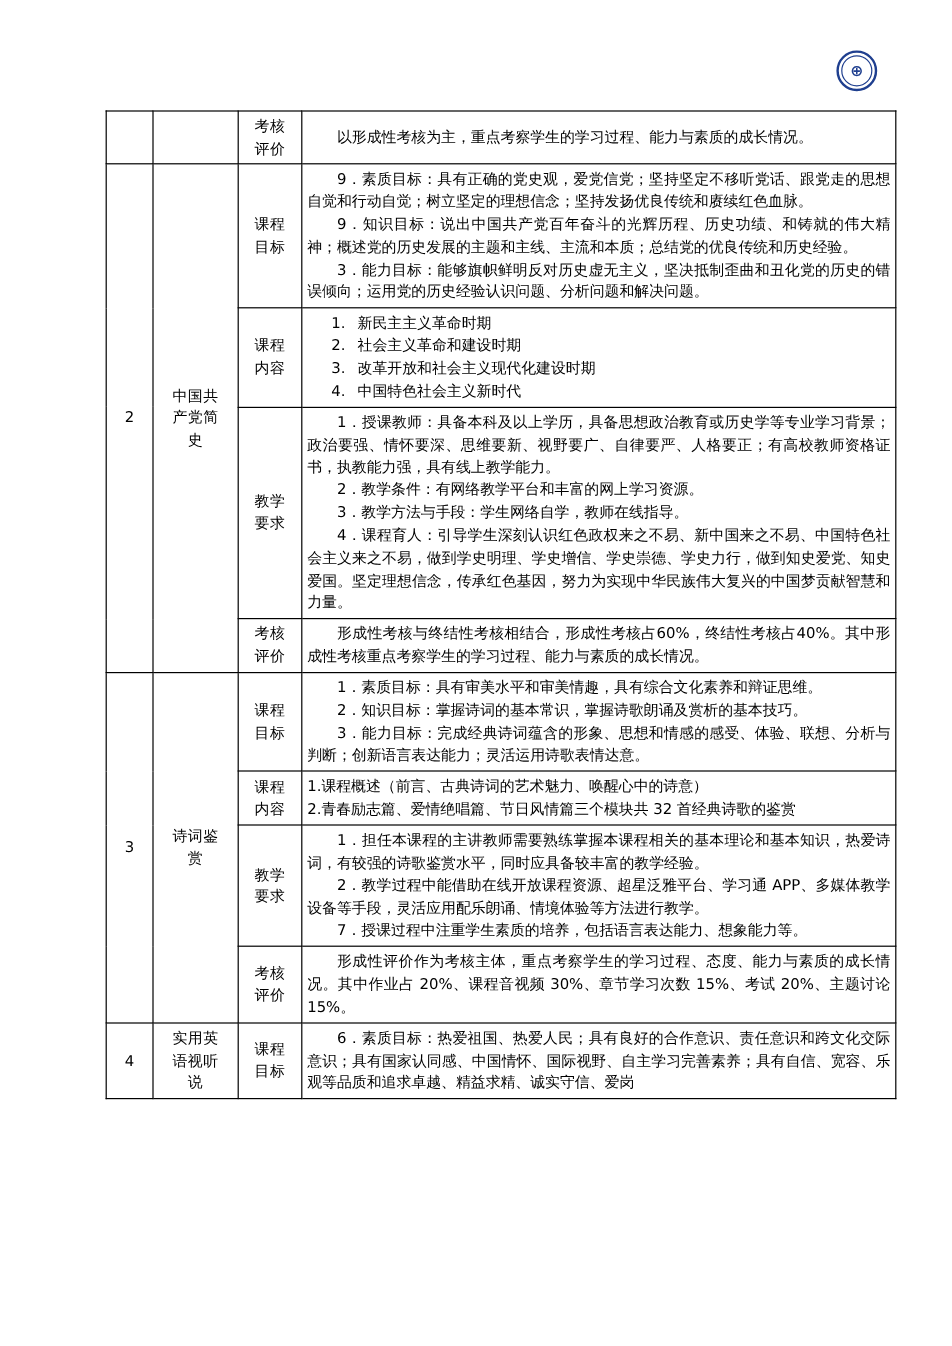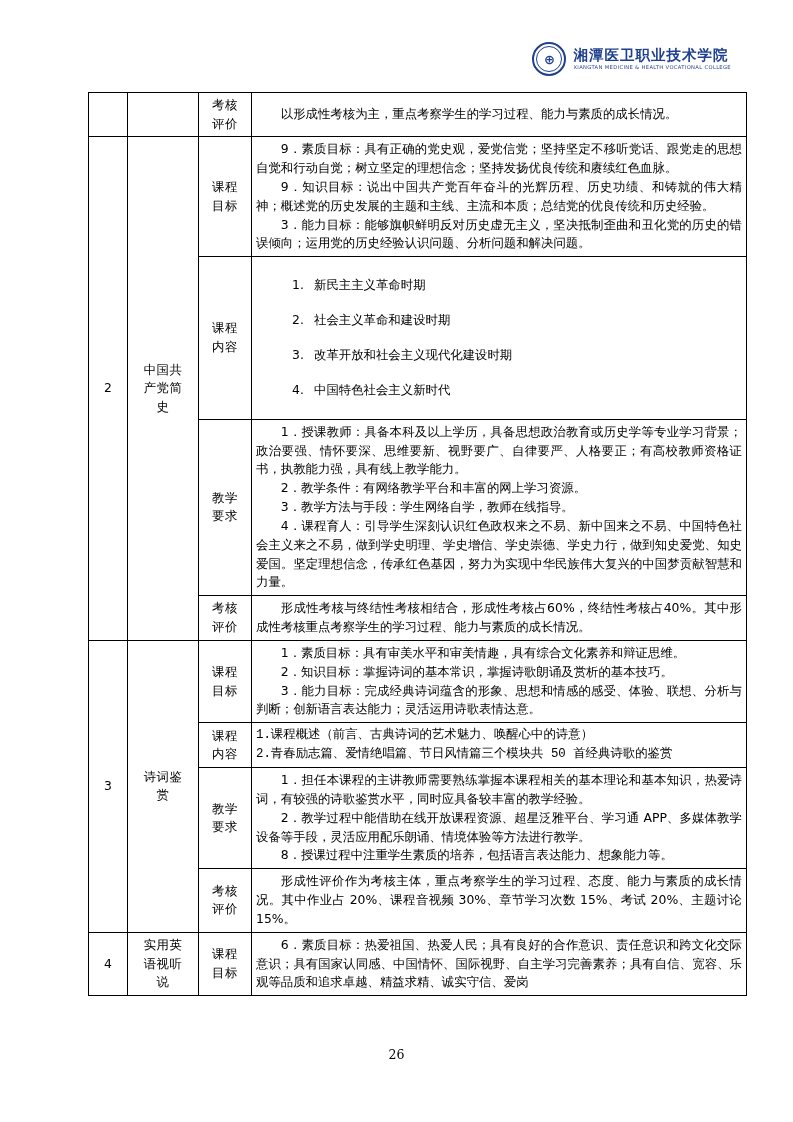--- a/index.html
+++ b/index.html
@@ -122,24 +122,23 @@
     flex-direction: column;
     align-items: center;
     line-height: 1.5;
   }
   .body-p {
     margin: 0;
     text-indent: 2em;
   }
   .body-p.noindent {
     text-indent: 0;
-    font-family: Liberation Mono, monospace;
   }
   .list-p {
-    margin: 16px;
+    margin: 0;
     text-indent: 0;
     padding-left: 20px;
   }
   .list-p .n {
     display: inline-block;
     width: 22px;
   }
 
   
   .page-number {
@@ -154,24 +153,20 @@
 </style>
 </head>
 <body>
 
 <div class="page">
 
   <div class="logo-area">
     <div class="logo-seal">
       <span>⊕</span>
     </div>
-    <div class="logo-text">
-      <div class="logo-cn">湘潭医卫职业技术学院</div>
-      <div class="logo-en">XIANGTAN MEDICINE &amp; HEALTH VOCATIONAL COLLEGE</div>
-    </div>
   </div>
 
   <div class="table-wrap">
     <table class="main">
       <tbody>
 
         <tr>
           <td class="c-num" rowspan="1"></td>
           <td class="c-name" rowspan="1"></td>
           <td class="c-label">
@@ -272,35 +267,35 @@
 
         <tr>
           <td class="c-label">
             <div class="lbl-stack">
               <span>课程</span>
               <span>内容</span>
             </div>
           </td>
           <td class="c-body">
             <p class="body-p noindent">1.课程概述（前言、古典诗词的艺术魅力、唤醒心中的诗意）</p>
-            <p class="body-p noindent">2.青春励志篇、爱情绝唱篇、节日风情篇三个模块共 50 首经典诗歌的鉴赏</p>
+            <p class="body-p noindent">2.青春励志篇、爱情绝唱篇、节日风情篇三个模块共 32 首经典诗歌的鉴赏</p>
           </td>
         </tr>
 
         <tr>
           <td class="c-label">
             <div class="lbl-stack">
               <span>教学</span>
               <span>要求</span>
             </div>
           </td>
           <td class="c-body">
             <p class="body-p">1．担任本课程的主讲教师需要熟练掌握本课程相关的基本理论和基本知识，热爱诗词，有较强的诗歌鉴赏水平，同时应具备较丰富的教学经验。</p>
             <p class="body-p">2．教学过程中能借助在线开放课程资源、超星泛雅平台、学习通 APP、多媒体教学设备等手段，灵活应用配乐朗诵、情境体验等方法进行教学。</p>
-            <p class="body-p">8．授课过程中注重学生素质的培养，包括语言表达能力、想象能力等。</p>
+            <p class="body-p">7．授课过程中注重学生素质的培养，包括语言表达能力、想象能力等。</p>
           </td>
         </tr>
 
         <tr>
           <td class="c-label">
             <div class="lbl-stack">
               <span>考核</span>
               <span>评价</span>
             </div>
           </td>
@@ -326,14 +321,13 @@
           </td>
           <td class="c-body">
             <p class="body-p">6．素质目标：热爱祖国、热爱人民；具有良好的合作意识、责任意识和跨文化交际意识；具有国家认同感、中国情怀、国际视野、自主学习完善素养；具有自信、宽容、乐观等品质和追求卓越、精益求精、诚实守信、爱岗</p>
           </td>
         </tr>
 
       </tbody>
     </table>
   </div>
 
-  <div class="page-number">26</div>
 </div>
 
 </body></html>

